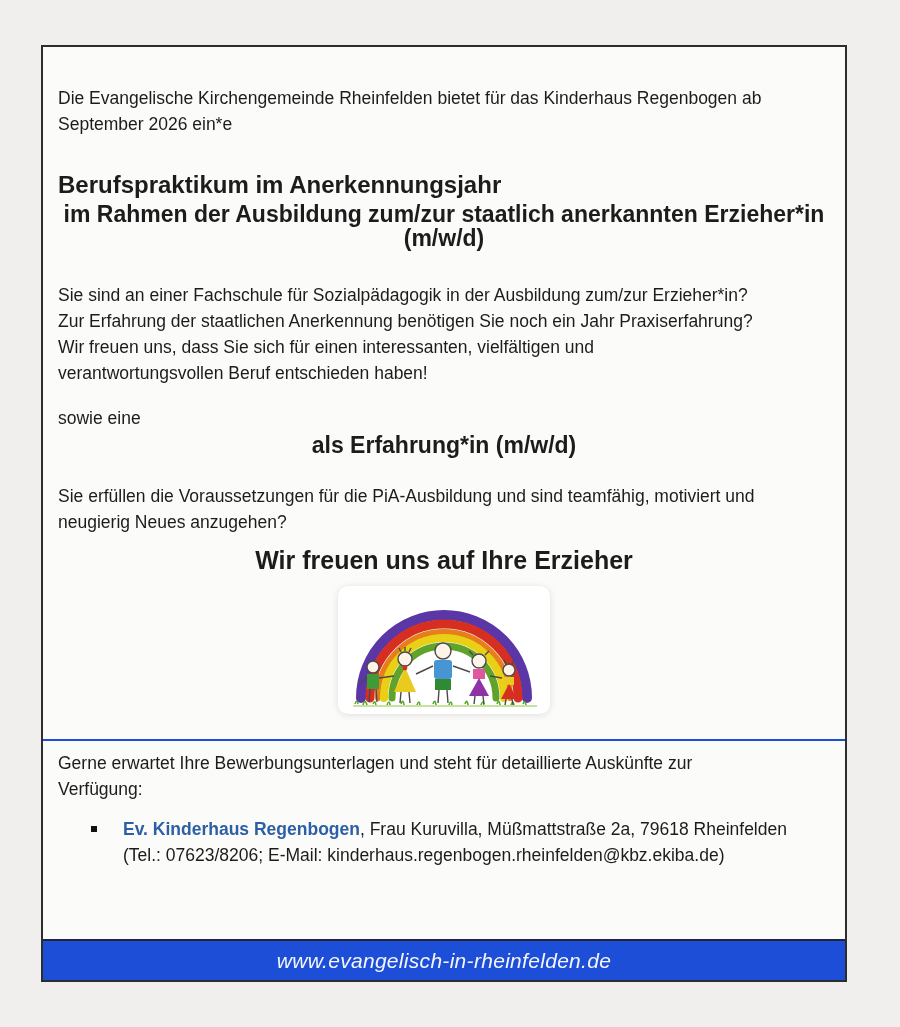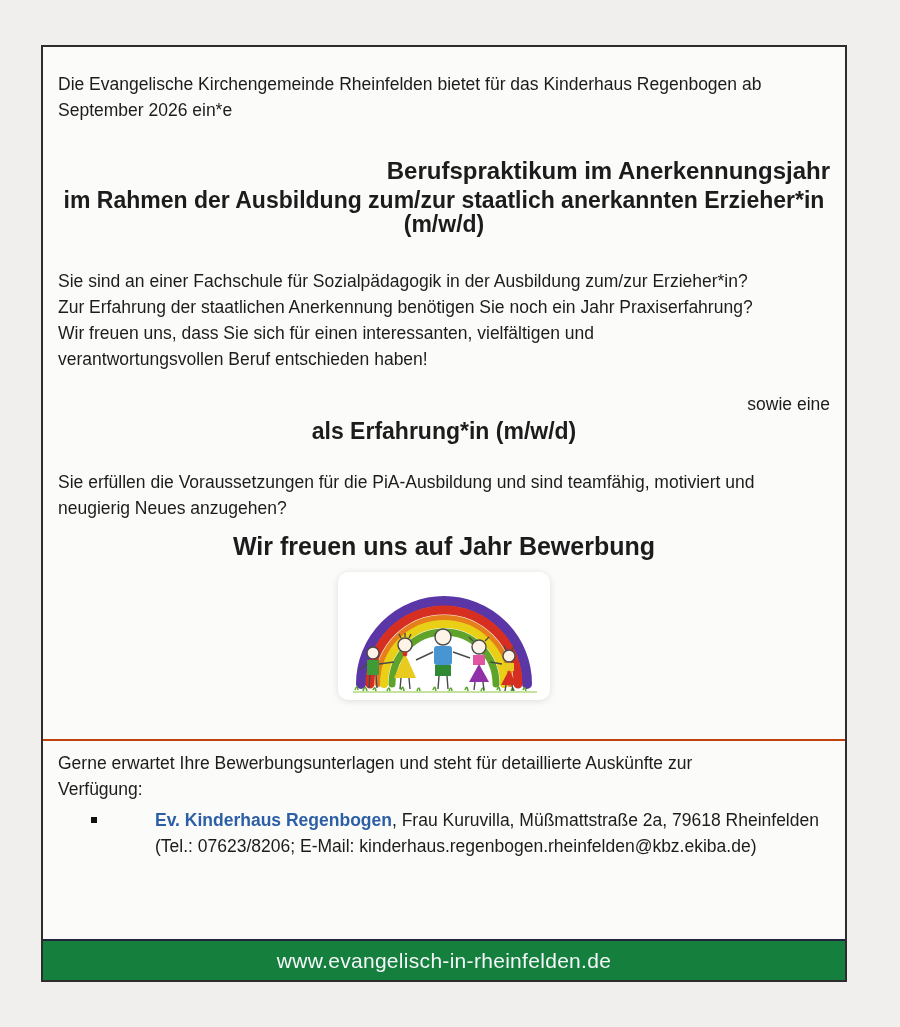--- a/index.html
+++ b/index.html
@@ -11,45 +11,45 @@
     position:relative;
     overflow:hidden;
   }
   .doc {
     position:absolute; left:41px; top:45px;
     width:806px; height:937px;
     background:#fbfbfa;
     border:2px solid #2d2d2d;
     display:flex; flex-direction:column;
   }
-  .doc-main { height:692px; padding:10px 15px 0; overflow:hidden; }
+  .doc-main { height:692px; padding:24px 15px 0; overflow:hidden; }
   .para { font-size:17.5px; line-height:26px; white-space:pre-line; }
   .intro { margin-top:14px; }
-  .title-lg { font-size:24px; line-height:30px; font-weight:bold; text-align:right; margin-top:33px; }
+  .title-lg { font-size:24px; line-height:30px; font-weight:bold; text-align:left; margin-top:33px; }
   .title-sm { font-size:23px; line-height:24px; font-weight:bold; text-align:center; margin-top:2px; }
   .p-about { margin-top:32px; }
-  .connector { text-align:right; margin-top:19px; font-size:17.5px; line-height:26px; }
+  .connector { text-align:left; margin-top:19px; font-size:17.5px; line-height:26px; }
   .title-lg2 { margin-top:20px; }
   .p-pia { margin-top:26px; }
   .cta { font-size:25px; line-height:32px; font-weight:bold; text-align:center; margin-top:9px; }
   .figure-wrap {
     width:212px; height:128px; margin:10px auto 0;
     background:#ffffff; border-radius:10px;
     box-shadow:0 1px 7px rgba(0,0,0,0.12);
     display:flex; align-items:center; justify-content:center;
   }
-  .contact { flex:1; border-top:2px solid #c2410c; padding:9px 15px 0; }
-  .bullet-row { display:flex; margin-top:5px; padding-left:33px; padding-right:2px;gap:32px; }
+  .contact { flex:1; border-top:2px solid #1d4ed8; padding:9px 15px 0; }
+  .bullet-row { display:flex; margin-top:14px; padding-left:33px; padding-right:2px; }
   .bullet { width:6px; height:6px; background:#111; margin-top:10px; flex:none; }
   .bullet-text { margin-left:26px; font-size:17.5px; line-height:26px; }
   .org-link { color:#2c5fa6; font-weight:bold; text-decoration:none; cursor:pointer; }
   .details { white-space:pre-line; }
   .footer-bar {
-    height:41px; background:#15803d; border-top:2px solid #21263c;
-    display:flex; align-items:center; justify-content:center;
+    height:41px; background:#1d4ed8; border-top:2px solid #21263c;
+    display:flex; align-items:center; justify-content:center;font-style:italic;
   }
   .footer-url { color:#f4f6fa; font-size:21px; letter-spacing:0.3px; cursor:pointer; }
 </style>
 </head>
 <body>
 
 <div class="doc">
 
   <div class="doc-main">
     <p class="para intro">Die Evangelische Kirchengemeinde Rheinfelden bietet für das Kinderhaus Regenbogen ab
@@ -63,21 +63,21 @@
 Wir freuen uns, dass Sie sich für einen interessanten, vielfältigen und
 verantwortungsvollen Beruf entschieden haben!</p>
 
     <div class="connector">sowie eine</div>
 
     <div class="title-sm">als Erfahrung*in (m/w/d)</div>
 
     <p class="para p-pia">Sie erfüllen die Voraussetzungen für die PiA-Ausbildung und sind teamfähig, motiviert und
 neugierig Neues anzugehen?</p>
 
-    <div class="cta">Wir freuen uns auf Jahr Bewerbung</div>
+    <div class="cta">Wir freuen uns auf Ihre Erzieher</div>
 
     <div class="figure-wrap">
       <svg width="202" height="120" viewBox="0 0 202 120">
 
         <g fill="none" stroke-linecap="round">
           <path d="M18,108 A83,83 0 0 1 184,108" stroke="#5b36a6" stroke-width="10"></path>
           <path d="M27,108 A74,74 0 0 1 175,108" stroke="#d62e20" stroke-width="9"></path>
           <path d="M35,108 A66,66 0 0 1 167,108" stroke="#e67e1b" stroke-width="6"></path>
           <path d="M41,108 A60,60 0 0 1 161,108" stroke="#e9cf15" stroke-width="8"></path>
           <path d="M49,108 A52,52 0 0 1 153,108" stroke="#5fa32a" stroke-width="7"></path>

